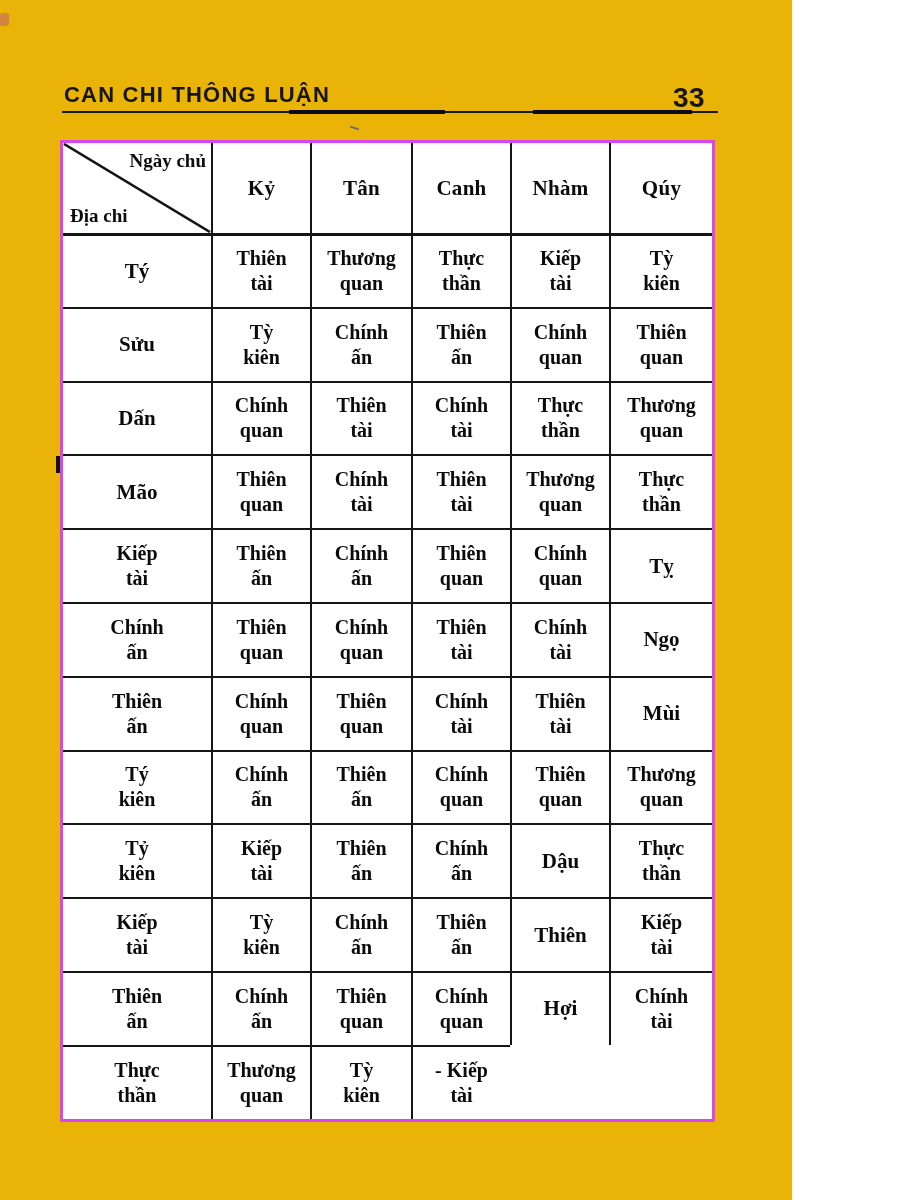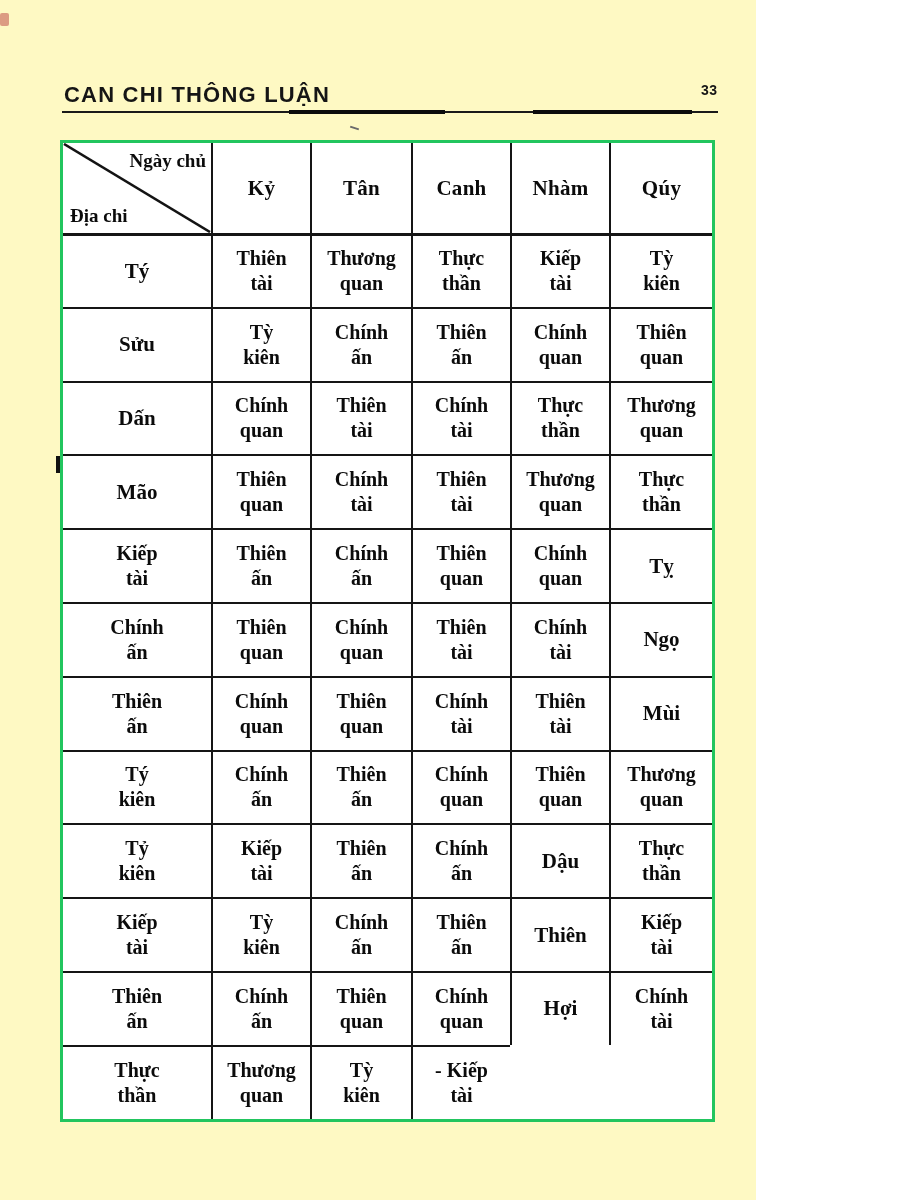--- a/index.html
+++ b/index.html
@@ -1,49 +1,50 @@
 <!DOCTYPE html>
 <html><head>
 <meta charset="utf-8">
 <style>
   html,body{margin:0;padding:0;}
   body{
     width:901px;height:1200px;background:#ffffff;
     font-family:"Liberation Serif","DejaVu Serif",serif;
   }
   .page{
-    position:relative;width:756px;height:1200px;background:#fef9c3;overflow:hidden;
+    position:relative;width:756px;height:1200px;background:#eab308;overflow:hidden;
     color:#101010;
+    padding-left:36px;
   }
   
   .running-head{position:absolute;left:0;top:80px;width:901px;height:30px;}
   .title{
     position:absolute;left:64px;top:2px;
     font-family:"Liberation Sans","DejaVu Sans",sans-serif;
     font-size:22px;font-weight:600;letter-spacing:1.2px;color:#151515;
   }
   .pageno{
-    position:absolute;left:701px;top:2px;
+    position:absolute;left:673px;top:2px;
     font-family:"Liberation Sans","DejaVu Sans",sans-serif;
-    font-size:14px;font-weight:600;letter-spacing:.5px;color:#151515;
+    font-size:28px;font-weight:600;letter-spacing:.5px;color:#151515;
   }
   .rule{position:absolute;left:62px;top:111px;width:656px;height:2px;background:#1a1a1a;}
   .rule-thick-1{position:absolute;left:289px;top:110px;width:156px;height:4px;background:#0c0c0c;}
   .rule-thick-2{position:absolute;left:533px;top:110px;width:159px;height:4px;background:#0c0c0c;}
   
   .smudge{position:absolute;left:0px;top:13px;width:9px;height:13px;background:rgba(201,106,96,.65);border-radius:2px;}
   .dash-mark{position:absolute;left:350px;top:127px;width:9px;height:2px;background:#6a6a6a;transform:rotate(18deg);}
   .notch{position:absolute;left:56px;top:456px;width:5px;height:17px;background:#111;}
   
   .canchi{
     position:absolute;left:60px;top:140px;
     display:grid;
     grid-template-columns:148px 99px 101px 99px 99px 103px;
     grid-template-rows:90px repeat(12,73.8px);
-    border:3px solid #22c55e;
+    border:3px solid #d946ef;
     background:#fff;
   }
   .cell{
     box-sizing:border-box;
     border-left:2px solid #151515;border-top:2px solid #151515;
     display:flex;align-items:center;justify-content:center;
     text-align:center;position:relative;
   }
   .cell:nth-child(6n+1){border-left:none;}
   .cell:nth-child(-n+6){border-top:none;}

